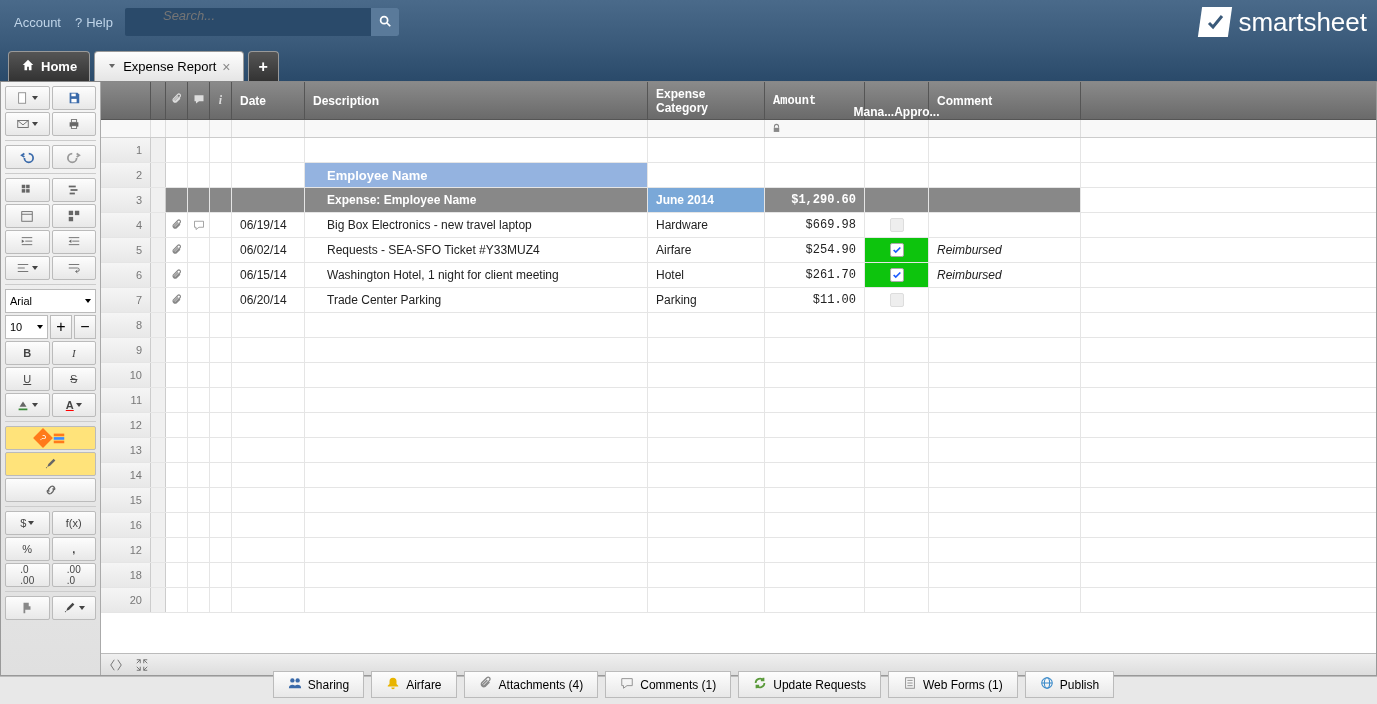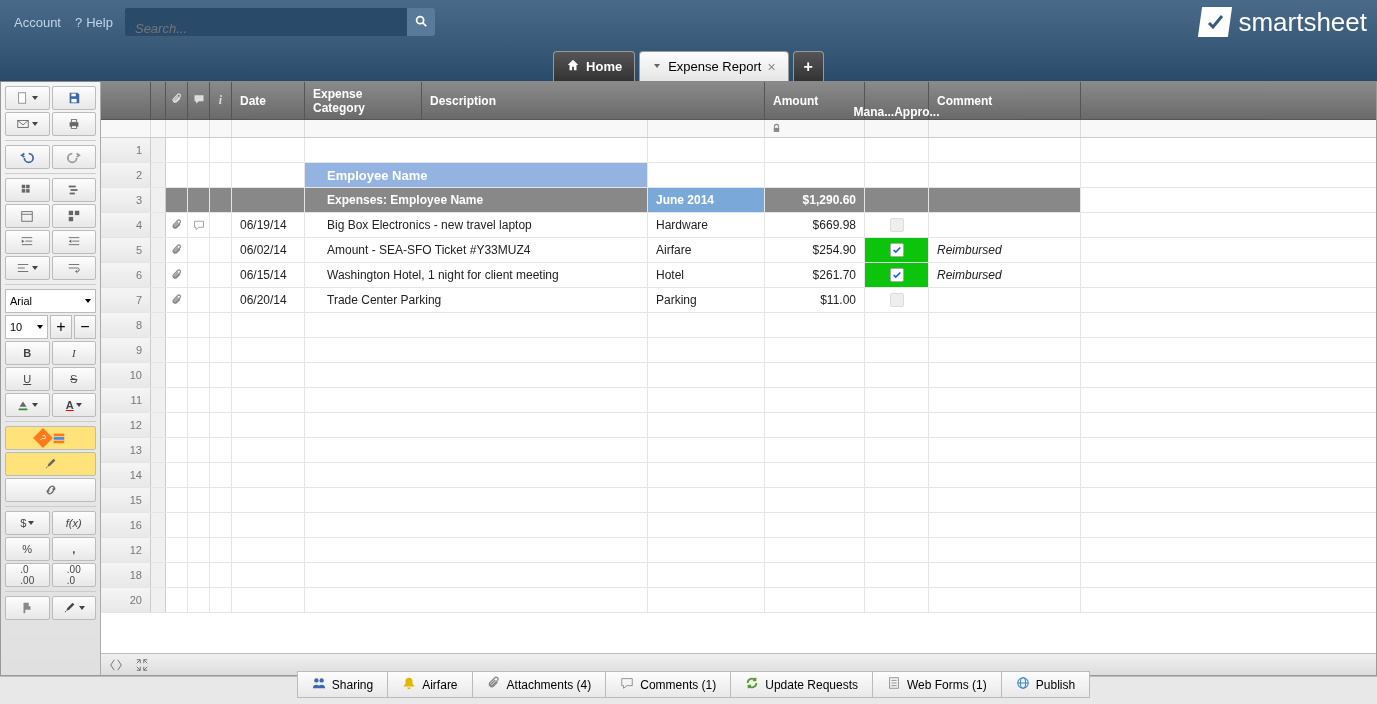--- a/index.html
+++ b/index.html
@@ -13,25 +13,26 @@
   align-items: center;
   padding: 0 10px;
   color: #bfd4e8;
   font-size: 13px;
 }
 .header-bar .left-links { display: flex; align-items: center; gap: 14px; }
 .header-bar .left-links a { color: #bfd4e8; text-decoration: none; display: flex; align-items: center; gap: 4px; cursor: pointer; }
 .search-box {
   margin-left: 12px;
   display: flex;
-  align-items: flex-end;
+  align-items: flex-start;
   background: #2a4a6a;
   border-radius: 2px;
   height: 28px;
-  width: 310px;
+  width: 274px;
+  padding-left: 28px;
 }
 .search-box input {
   flex: 1;
   background: transparent;
   border: none;
   color: #9fb8d0;
   font-style: italic;
   padding: 0 10px;
   outline: none;
   font-size: 13px;
@@ -55,21 +56,20 @@
 
 
 .tabs-bar {
   background: linear-gradient(#3a5a7a, #2a4a6a);
   height: 38px;
   display: flex;
   align-items: flex-end;
   padding: 0 8px;
   gap: 4px;
   border-bottom: 1px solid #888;
-  justify-content: center;
 }
 .tab {
   background: linear-gradient(#fdfdfd, #e5e5e5);
   border: 1px solid #999;
   border-bottom: none;
   border-radius: 4px 4px 0 0;
   padding: 6px 12px;
   font-size: 13px;
   display: flex;
   align-items: center;
@@ -173,21 +173,21 @@
 .sheet-footer { height: 22px; background: linear-gradient(#f0f0f0,#ddd); border-top: 1px solid #bbb; display: flex; align-items: center; padding: 0 6px; gap: 8px; }
 .sheet-footer .fbtn { width: 18px; height: 16px; display: flex; align-items: center; justify-content: center; cursor: pointer; }
 
 
 .bottom-bar {
   height: 16px;
   background: #e8e8e8;
   display: flex;
   align-items: center;
   justify-content: center;
-  gap: 0;
+  gap: 8px;
   border-top: 1px solid #bbb;
   padding-left: 11px;
 }
 .bottom-bar .btab {
   background: linear-gradient(#fdfdfd,#e8e8e8);
   border: 1px solid #bbb;
   padding: 4px 14px;
   font-size: 12px;
   display: flex;
   align-items: center;
@@ -198,21 +198,21 @@
 
 
 .w-rownum { width: 50px; }
 .w-gutter { width: 15px; }
 .w-attach { width: 22px; }
 .w-comment { width: 22px; }
 .w-info { width: 22px; }
 .w-date { width: 73px; }
 .w-desc { width: 343px; }
 .w-cat { width: 117px; }
-.w-amount { width: 100px; }
+.w-amount { width: 100px; font-family: Liberation Mono, monospace; }
 .w-approval { width: 64px; }
 .w-commentcol { width: 152px; }
 
 .caret-down { width:0;height:0;border-left:3px solid transparent;border-right:3px solid transparent;border-top:4px solid currentColor; display:inline-block; margin-left:2px;}
 </style>
 </head>
 <body>
 
 <div class="header-bar">
   <div class="left-links">
@@ -435,21 +435,21 @@
             <path d="M6 10a3 3 0 010-4l2-2a3 3 0 014 4M10 6a3 3 0 010 4l-2 2a3 3 0 01-4-4"></path>
           </svg>
         </div>
     </div>
     <div class="tb-sep"></div>
     <div class="tb-row">
       <div class="tb-btn">
           <span>$</span>
           <span class="caret-down"></span>
         </div>
-      <div class="tb-btn" style="font-style:italic">f(x)</div>
+      <div class="tb-btn" style="">f(x)</div>
     </div>
     <div class="tb-row">
       <div class="tb-btn">%</div>
       <div class="tb-btn" style="font-weight:bold">,</div>
     </div>
     <div class="tb-row">
       <div class="tb-btn" style="font-size:10px">.0<br>.00</div>
       <div class="tb-btn" style="font-size:10px">.00<br>.0</div>
     </div>
     <div class="tb-sep"></div>
@@ -479,22 +479,22 @@
         </div>
       <div class="col-h small w-comment">
           <span><svg viewBox="0 0 16 16" width="12" height="12" fill="#ddd">
               <path d="M2 3h12v8H8l-4 3v-3H2z"></path>
             </svg></span>
         </div>
       <div class="col-h small w-info">
           <span style="font-style:italic;font-family:serif;color:#ddd">i</span>
         </div>
       <div class="col-h w-date">Date</div>
+      <div class="col-h w-desc">Description</div>
       <div class="col-h w-cat">Expense Category</div>
-      <div class="col-h w-desc">Description</div>
       <div class="col-h w-amount">Amount</div>
       <div class="col-h w-approval" style="flex-direction:row;align-items:flex-end;justify-content:center;line-height:1.1">
           <span>Mana...</span>
           <span>Appro...</span>
         </div>
       <div class="col-h w-commentcol">Comment</div>
     </div>
     <div class="lock-row">
       <div class="lock-cell w-rownum"></div>
       <div class="lock-cell w-gutter"></div>
@@ -541,21 +541,21 @@
           <div class="cell w-approval"></div>
           <div class="cell w-commentcol"></div>
         </div>
         <div class="row header-gray">
           <div class="rownum">3</div>
           <div class="gutter"></div>
           <div class="cell center w-attach"></div>
           <div class="cell center w-comment"></div>
           <div class="cell center w-info"></div>
           <div class="cell w-date" style="background: rgb(136, 136, 136);"></div>
-          <div class="cell w-desc main">Expenses: Employee Name</div>
+          <div class="cell w-desc main">Expense: Employee Name</div>
           <div class="cell w-cat blue">June 2014</div>
           <div class="cell right w-amount">$1,290.60</div>
           <div class="cell w-approval"></div>
           <div class="cell w-commentcol"></div>
         </div>
         <div class="row">
           <div class="rownum">4</div>
           <div class="gutter"></div>
           <div class="cell center w-attach icon-cell">
             <svg viewBox="0 0 16 16" width="12" height="12" fill="none" stroke="#888" stroke-width="1.5">
@@ -581,21 +581,21 @@
           <div class="rownum">5</div>
           <div class="gutter"></div>
           <div class="cell center w-attach icon-cell">
             <svg viewBox="0 0 16 16" width="12" height="12" fill="none" stroke="#888" stroke-width="1.5">
               <path d="M12 7l-5 5a3 3 0 01-4-4l6-6a2 2 0 013 3l-6 6a1 1 0 01-1.5-1.5l5-5"></path>
             </svg>
           </div>
           <div class="cell center w-comment icon-cell"></div>
           <div class="cell center w-info"></div>
           <div class="cell w-date">06/02/14</div>
-          <div class="cell w-desc" style="padding-left: 22px;">Amount - SEA-SFO Ticket #Y33MUZ4</div>
+          <div class="cell w-desc" style="padding-left: 22px;">Requests - SEA-SFO Ticket #Y33MUZ4</div>
           <div class="cell w-cat">Airfare</div>
           <div class="cell right w-amount">$254.90</div>
           <div class="cell checkbox-cell w-approval green">
             <div class="cb ">
               <svg viewBox="0 0 12 12">
                 <path d="M2 6l2.5 2.5L10 3" stroke="#1a5aff" stroke-width="2" fill="none"></path>
               </svg>
             </div>
           </div>
           <div class="cell w-commentcol italic">Reimbursed</div>

